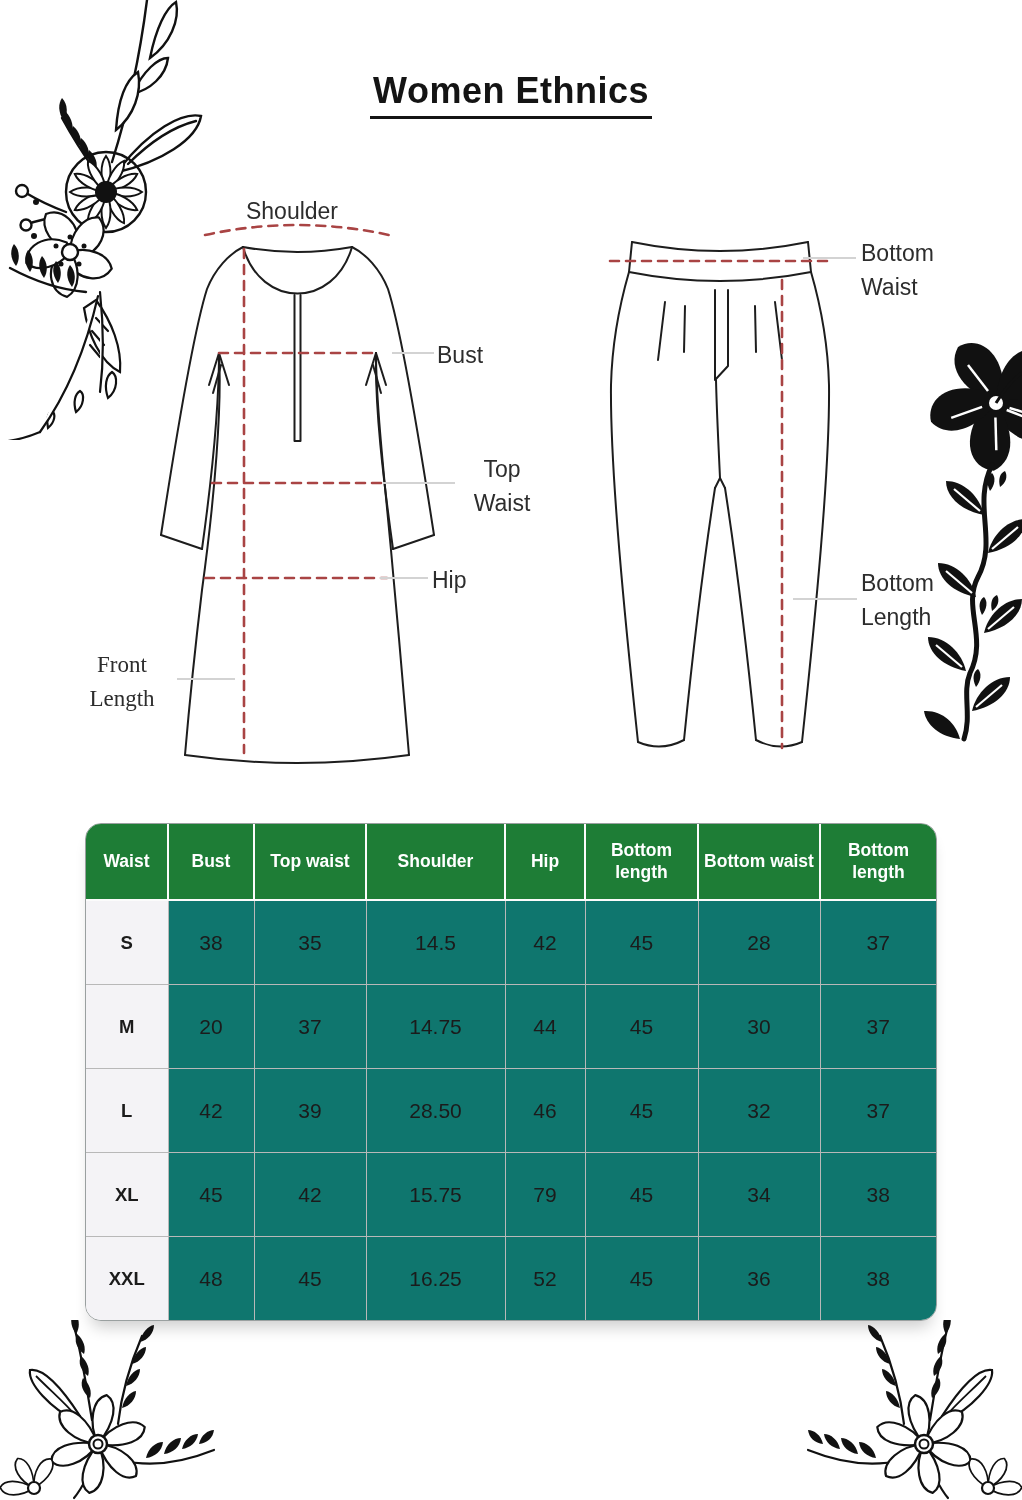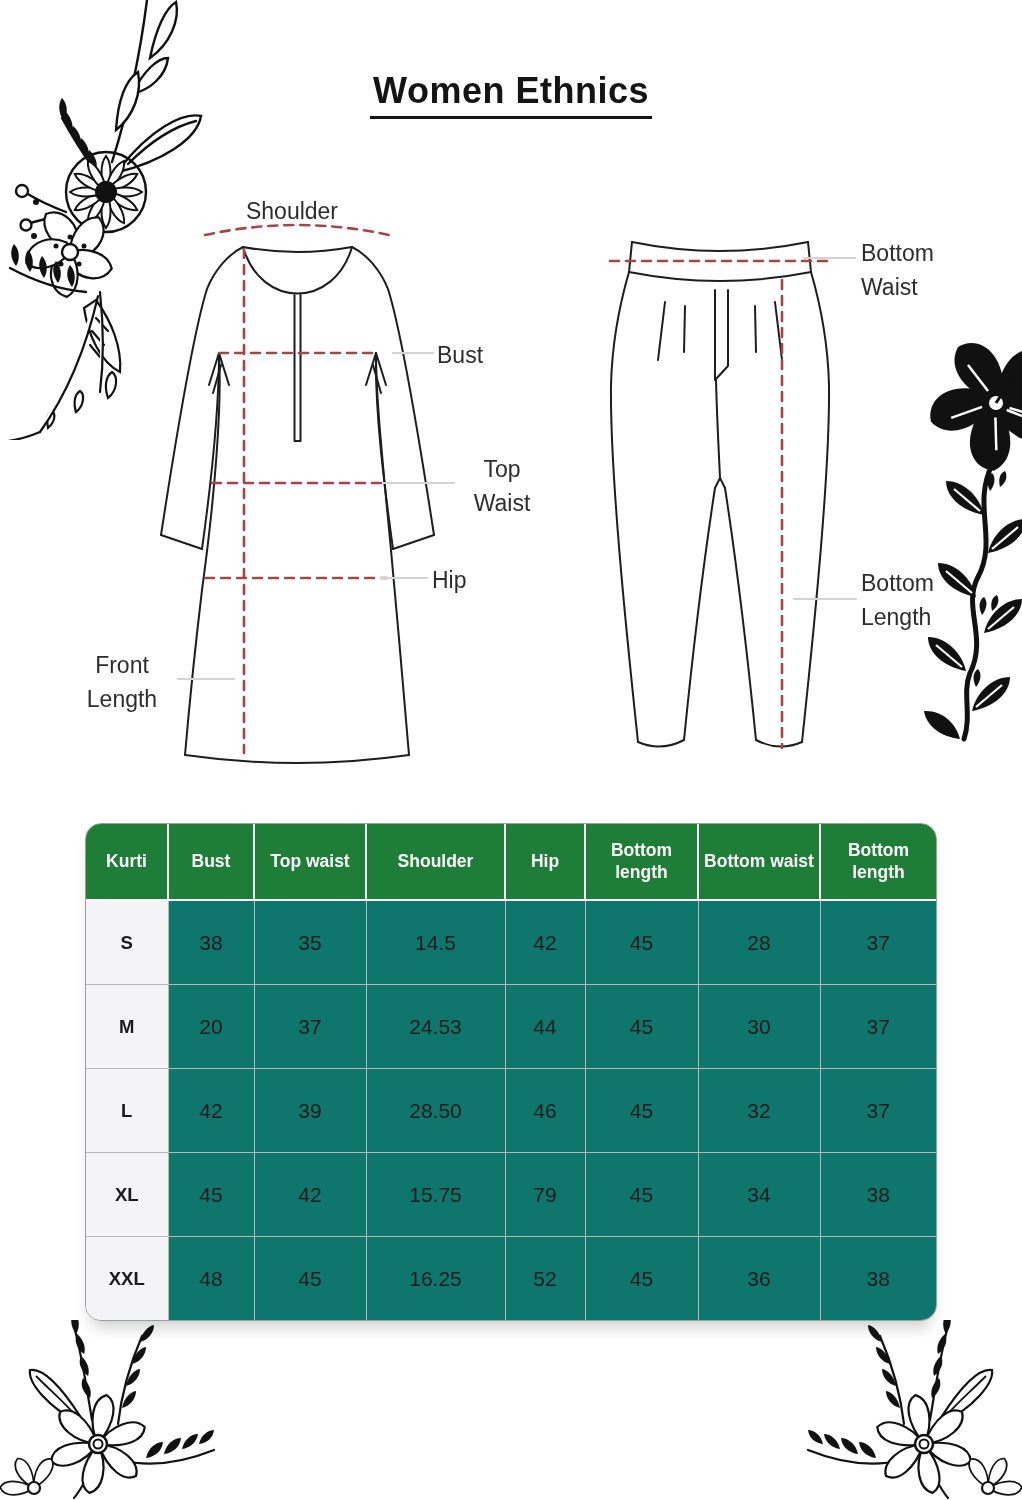--- a/index.html
+++ b/index.html
@@ -239,21 +239,21 @@
       <path d="M82,300 C78,292 79,285 84,282 C88,286 87,294 82,300 Z"></path>
       <path d="M92,296 C90,288 92,282 97,280 C100,285 98,292 92,296 Z"></path>
       <path d="M76,372 C72,364 73,357 78,354 C82,358 81,366 76,372 Z"></path>
     </g>
   </svg>
 
   <div class="diagram-label" style="left:227px;top:194px;width:130px;text-align:center;">Shoulder</div>
   <div class="diagram-label" style="left:437px;top:338px;">Bust</div>
   <div class="diagram-label" style="left:458px;top:452px;width:88px;text-align:center;">Top Waist</div>
   <div class="diagram-label" style="left:432px;top:563px;">Hip</div>
-  <div class="diagram-label" style="left:72px;top:648px;width:100px;text-align:center;">Front Length</div>
+  <div class="diagram-label" style="left:72px;top:648px;width:100px;text-align:center;font-family:Liberation Serif, serif;">Front Length</div>
   <div class="diagram-label" style="left:861px;top:236px;width:100px;">Bottom Waist</div>
   <div class="diagram-label" style="left:861px;top:566px;width:100px;">Bottom Length</div>
 
   <div class="leader" style="left:392px;top:352px;width:42px;"></div>
   <div class="leader" style="left:383px;top:482px;width:72px;"></div>
   <div class="leader" style="left:380px;top:577px;width:48px;"></div>
   <div class="leader" style="left:177px;top:678px;width:58px;"></div>
   <div class="leader" style="left:803px;top:257px;width:53px;"></div>
   <div class="leader" style="left:793px;top:598px;width:64px;"></div>
 
@@ -264,21 +264,21 @@
           <col style="width:86px">
           <col style="width:112px">
           <col style="width:139px">
         <col style="width:80px">
           <col style="width:113px">
           <col style="width:122px">
           <col style="width:116px">
       </colgroup>
       <thead>
         <tr>
-          <th>Kurti</th>
+          <th>Waist</th>
           <th>Bust</th>
           <th>Top waist</th>
           <th>Shoulder</th>
           <th>Hip</th>
           <th>Bottom length</th>
           <th>Bottom waist</th>
           <th>Bottom length</th>
         </tr>
       </thead>
       <tbody>
@@ -289,21 +289,21 @@
           <td>14.5</td>
           <td>42</td>
           <td>45</td>
           <td>28</td>
           <td>37</td>
         </tr>
         <tr>
           <td class="size">M</td>
           <td>20</td>
           <td>37</td>
-          <td>24.53</td>
+          <td>14.75</td>
           <td>44</td>
           <td>45</td>
           <td>30</td>
           <td>37</td>
         </tr>
         <tr>
           <td class="size">L</td>
           <td>42</td>
           <td>39</td>
           <td>28.50</td>

